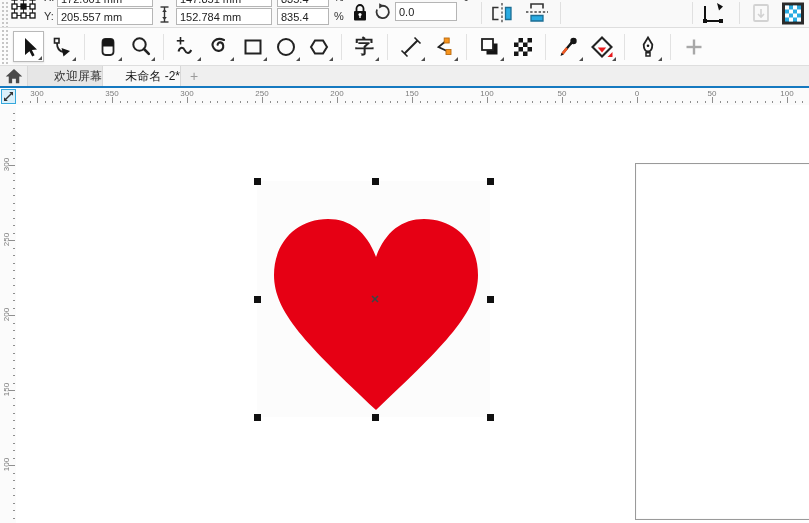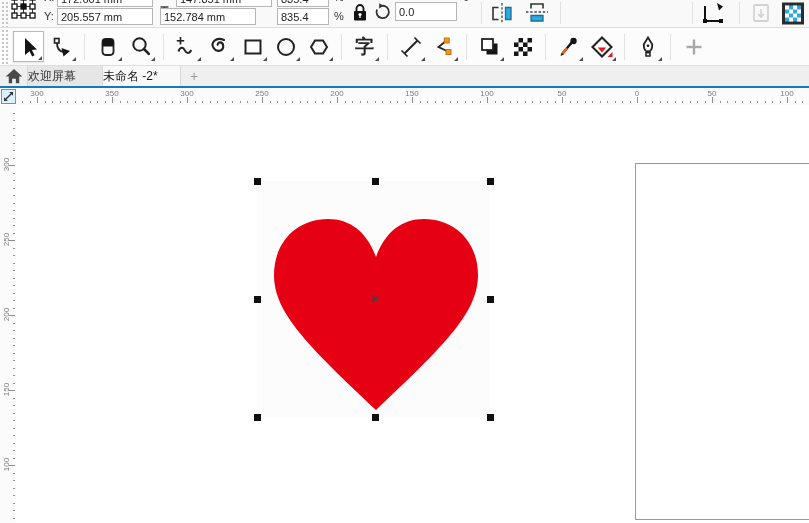--- a/index.html
+++ b/index.html
@@ -39,21 +39,21 @@
   .tool.flyout::after { content:""; position:absolute; right:1px; bottom:1px;
     width:0; height:0; border-left:4px solid transparent; border-bottom:4px solid #4d4d4d; }
   .tsep { width:1px; height:26px; background:#e2e2e2; margin:0 6px; }
   .tglyph { font-size:19px; font-weight:bold; color:#262626; line-height:1; }
 
   
   #tab-bar { position:absolute; left:0; top:66px; width:809px; height:22px;
     background:#efefef; border-bottom:2px solid #1579c0; display:flex; align-items:stretch; }
   #home-btn { width:28px; display:flex; align-items:center; justify-content:center;
     background:transparent; border:none; border-right:1px solid #d8d8d8; }
-  .doc-tab { display:flex; align-items:center; justify-content:flex-start;
+  .doc-tab { display:flex; align-items:center; justify-content:flex-end;
     font-size:12px; color:#333; border-right:1px solid #d8d8d8; }
   #tab-welcome { width:75px; background:#e6e6e6; }
   #tab-document { width:78px; background:#f9f9f9; color:#1a1a1a; }
   #new-tab-btn { width:26px; display:flex; align-items:center; justify-content:center;
     font-size:14px; color:#9a9a9a; background:transparent; border:none; }
 
   
   #ruler-corner { position:absolute; left:1px; top:89px; width:15px; height:15px;
     background:#daf0fb; border:1px solid #35a8dc; display:flex; align-items:center; justify-content:center; }
   #ruler-h { position:absolute; left:16px; top:88px; width:793px; height:17px; background:#fbfbfb; }
@@ -108,21 +108,21 @@
     <span class="pbtn" style="left:159px; top:5px;">
       <svg width="11" height="19" viewBox="0 0 11 19">
         <line x1="5.5" y1="2" x2="5.5" y2="17" stroke="#333" stroke-width="1.4"></line>
         <line x1="1.5" y1="2" x2="9.5" y2="2" stroke="#333" stroke-width="1.4"></line>
         <line x1="1.5" y1="17" x2="9.5" y2="17" stroke="#333" stroke-width="1.4"></line>
         <polygon points="5.5,4 3.2,7 7.8,7" fill="#333"></polygon>
         <polygon points="5.5,15 3.2,12 7.8,12" fill="#333"></polygon>
       </svg>
     </span>
     <input class="pfield" style="left: 176px; top: -10px; width: 96px;" value="147.851 mm">
-    <input class="pfield" style="left: 160px; top: 8px; width: 96px;" value="152.784 mm">
+    <input class="pfield" style="left: 176px; top: 8px; width: 96px;" value="152.784 mm">
 
     <input class="pfield" style="left: 277px; top: -10px; width: 52px;" value="835.4">
     <input class="pfield" style="left: 277px; top: 8px; width: 52px;" value="835.4">
     <span class="plabel" style="left:334px; top:-9px;">%</span>
     <span class="plabel" style="left:334px; top:10px;">%</span>
 
     <button class="pbtn" style="left:349px; top:1px; width:22px; height:24px;">
       <svg width="22" height="24" viewBox="0 0 22 24">
         <path d="M7.5,10 V7.5 a3.5,3.5 0 0 1 7,0 V10" fill="none" stroke="#111" stroke-width="1.8"></path>
         <rect x="5" y="10" width="12" height="9.5" rx="1" fill="#111"></rect>

